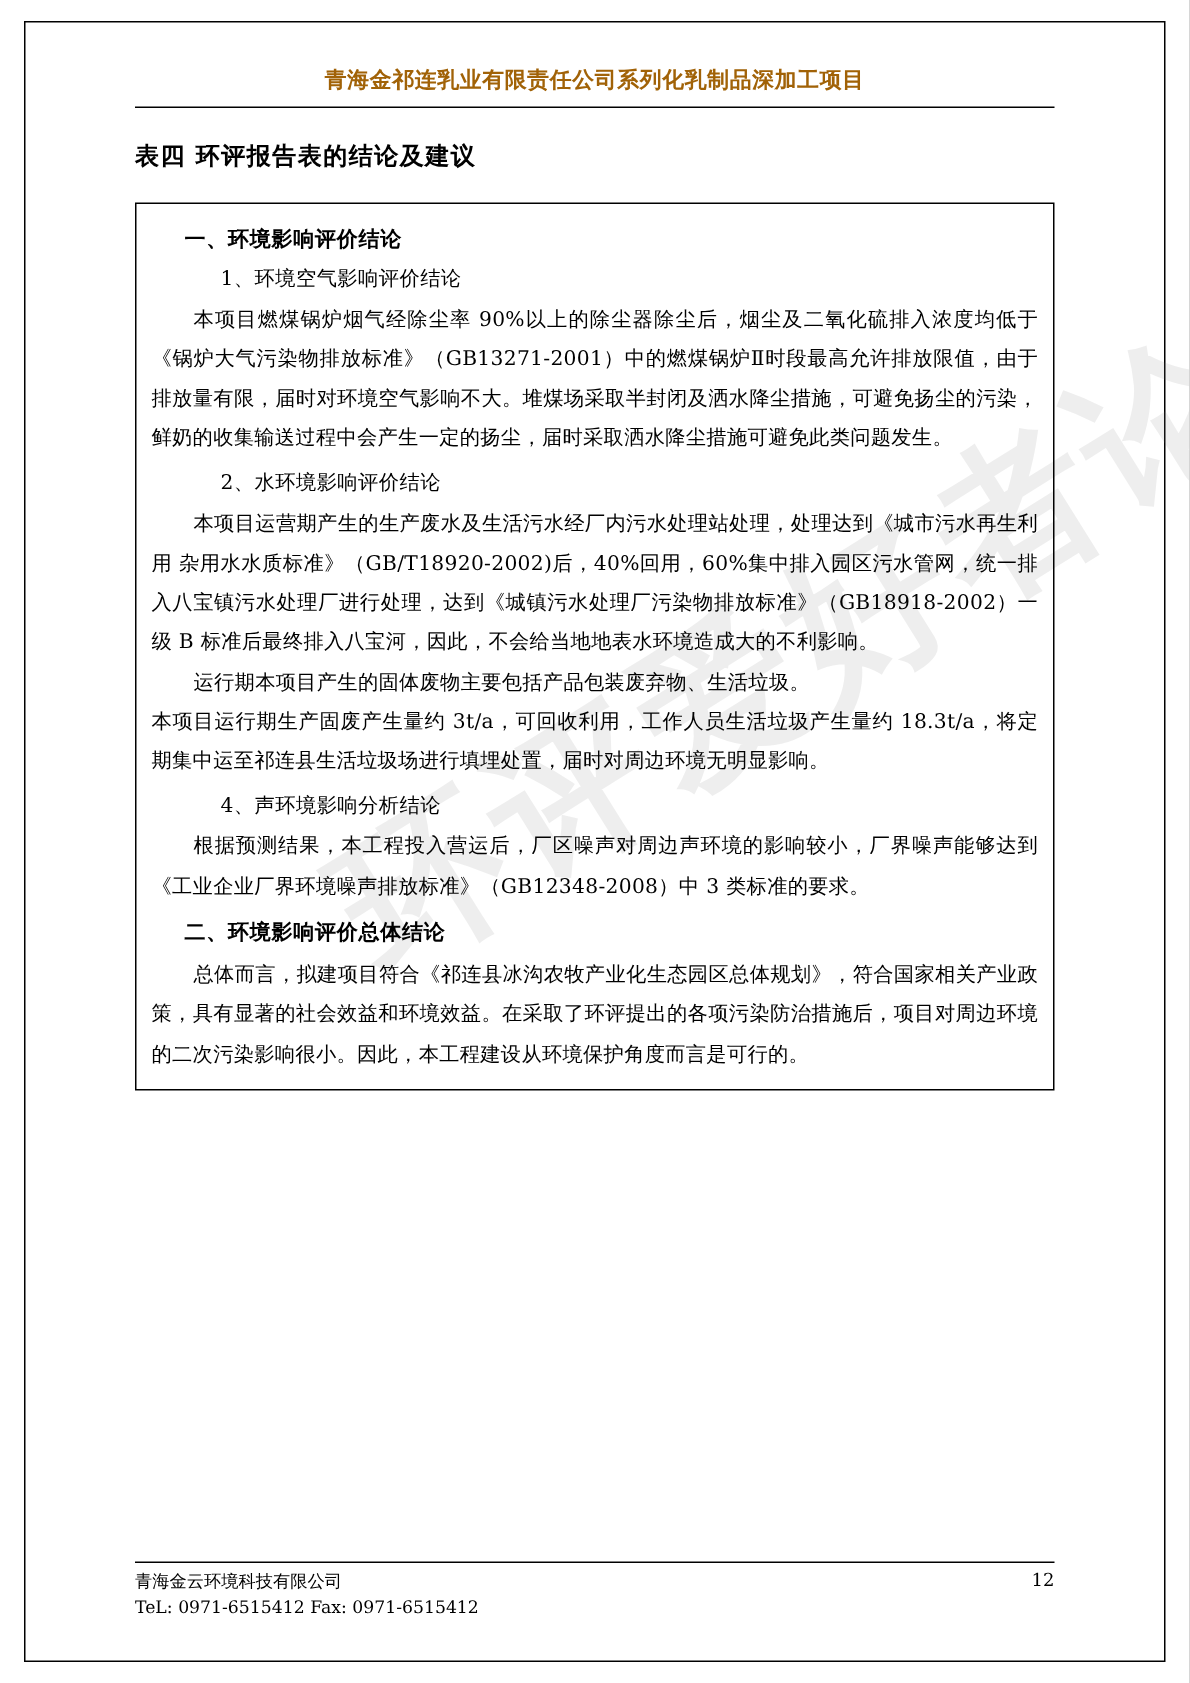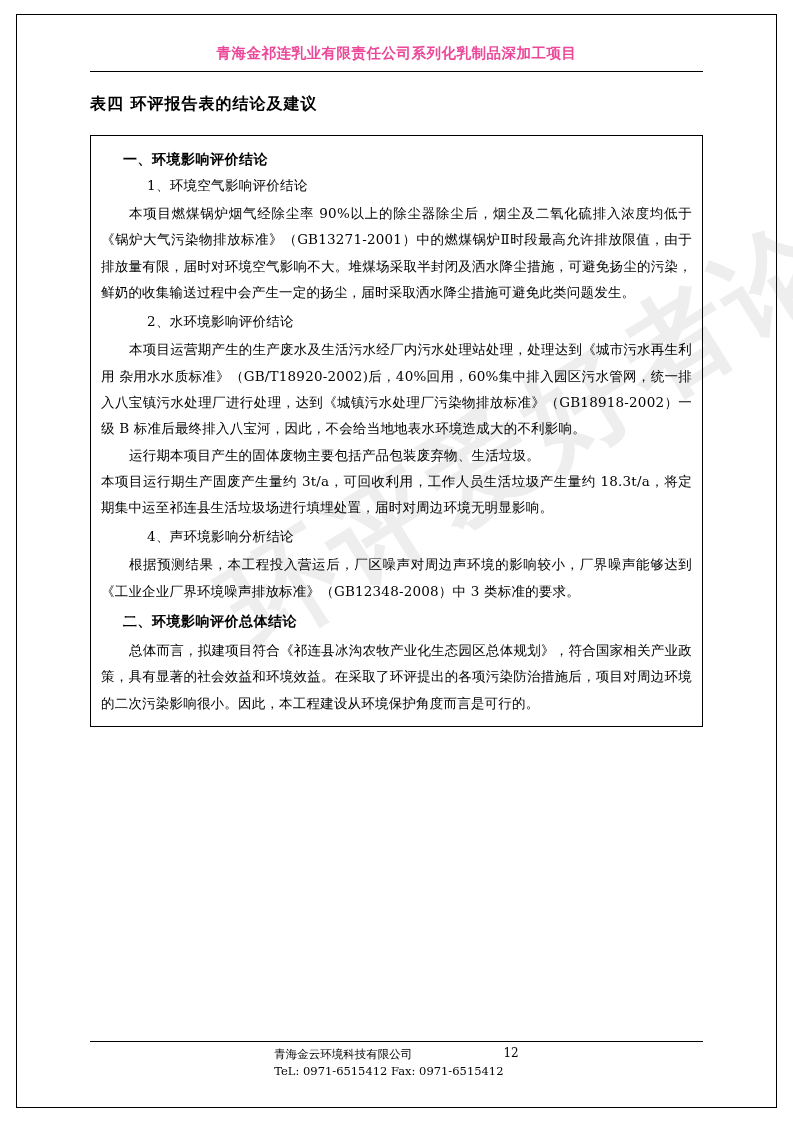--- a/index.html
+++ b/index.html
@@ -36,21 +36,21 @@
     box-sizing: border-box;
   }
   .doc-header {
     text-align: center;
     font-family: "DejaVu Serif", "Liberation Serif", serif;
     font-size: 14.5px;
     font-weight: bold;
     letter-spacing: 0.5px;
     padding-bottom: 8px;
     border-bottom: 1.5px solid #000;
-    color: #ec4899;
+    color: #a16207;
   }
   .sec-title {
     font-family: "DejaVu Serif", "Liberation Serif", serif;
     font-size: 16px;
     font-weight: bold;
     margin-top: 22px;
     margin-bottom: 20px;
     letter-spacing: 1px;
   }
   .box {
@@ -119,21 +119,21 @@
   .footer {
     position: absolute;
     left: 90px;
     right: 90px;
     bottom: 42px;
     border-top: 1px solid #000;
     padding-top: 4px;
   }
   .footer-row {
     display: flex;
-    justify-content: center;
+    justify-content: space-between;
     align-items: flex-start;
   }
   .footer-left {
     font-family: "DejaVu Serif", "Liberation Serif", serif;
     font-size: 11.5px;
     line-height: 1.5;
   }
   .footer-right {
     font-family: "DejaVu Serif", "Liberation Serif", serif;
     font-size: 12px;

